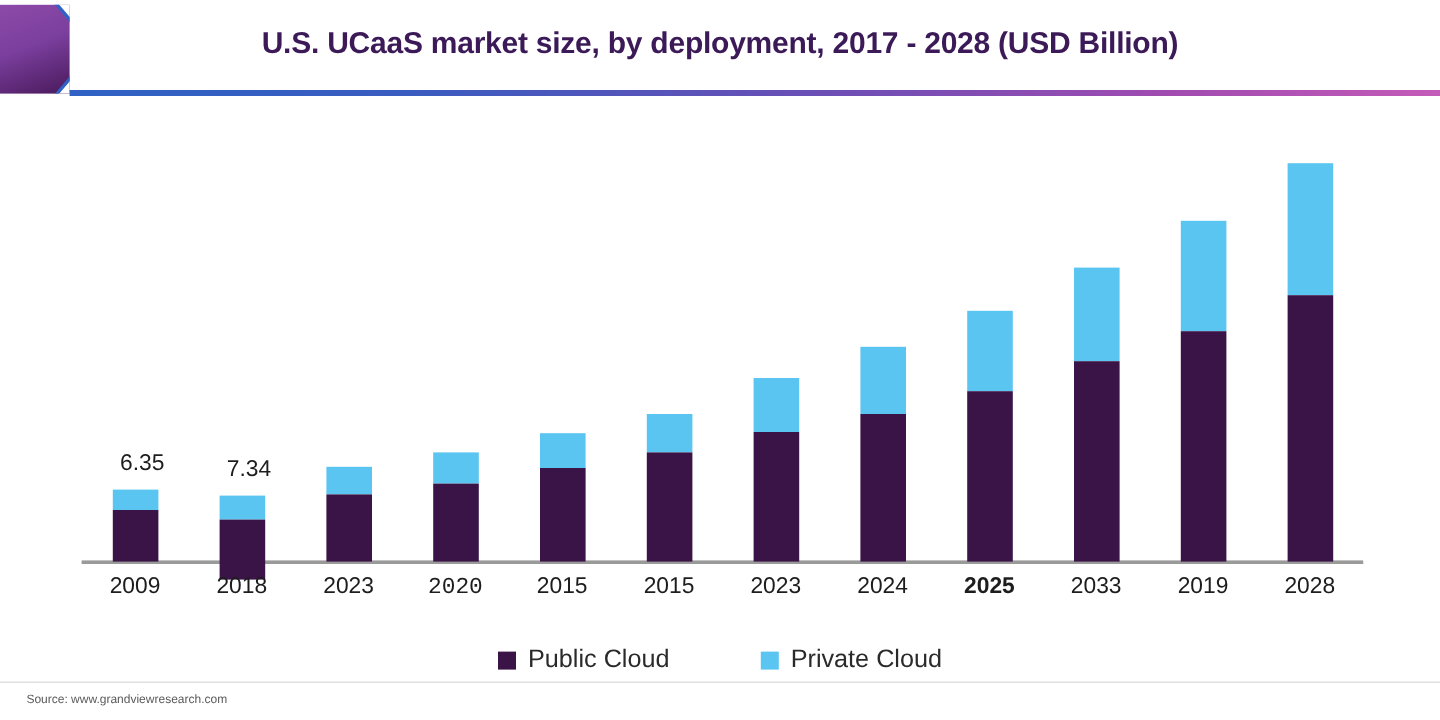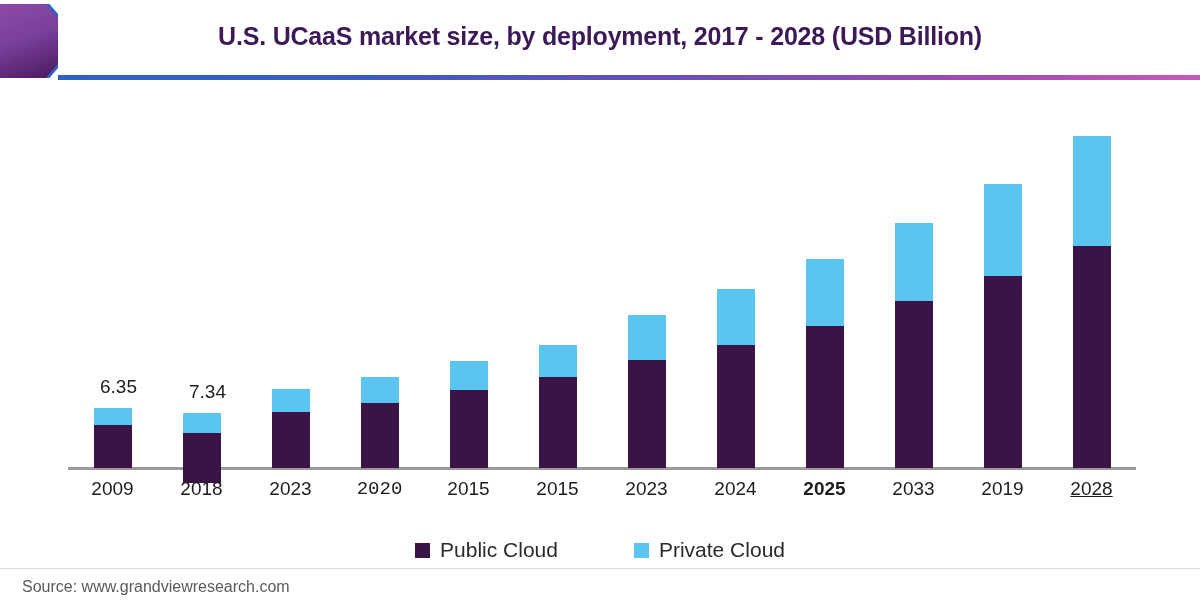--- a/index.html
+++ b/index.html
@@ -89,21 +89,21 @@
   .legend-item{display:flex;align-items:center;gap:10px;}
   .legend-swatch{width:15px;height:15px;display:inline-block;}
   .legend-text{font-size:21px;color:#2a2a2a;}
 
   
   .footer-rule{
     position:absolute;left:0;top:568px;width:1200px;height:1px;background:#d9d9d9;
   }
   .source{
     position:absolute;left:22px;top:578px;
-    font-size:16px;color:#5a5a5a;
+    font-size:10px;color:#5a5a5a;
   }
 </style>
 </head>
 <body>
 
 <div class="page">
 
   <div class="header">
     <div class="corner-deco">
       <div class="corner-chevron"></div>
@@ -170,21 +170,21 @@
       <div class="x-tick" style="left: 868.5px;">2033</div>
       <div class="bar-group" style="left: 983.5px; bottom: 132px;">
         <div class="seg seg-private" title="Private Cloud 2027: 9.7" style="height: 92px; background: rgb(91, 197, 242);"></div>
         <div class="seg seg-public" title="Public Cloud 2027: 20.34" style="height: 192px; background: rgb(59, 20, 71);"></div>
       </div>
       <div class="x-tick" style="left: 957.5px;">2019</div>
       <div class="bar-group" style="left: 1072.5px; bottom: 132px;">
         <div class="seg seg-private" title="Private Cloud 2028: 11.6" style="height: 110px; background: rgb(91, 197, 242);"></div>
         <div class="seg seg-public" title="Public Cloud 2028: 23.5" style="height: 222px; background: rgb(59, 20, 71);"></div>
       </div>
-      <div class="x-tick" style="left: 1046.5px; text-decoration: underline;">2028</div>
+      <div class="x-tick" style="left: 1046.5px;">2028</div>
     </div>
 
   <div class="legend" id="legend">
       <div class="legend-item">
         <span class="legend-swatch" style="background: rgb(59, 20, 71);"></span>
         <span class="legend-text">Public Cloud</span>
       </div>
       <div class="legend-item">
         <span class="legend-swatch" style="background: rgb(91, 197, 242);"></span>
         <span class="legend-text">Private Cloud</span>

